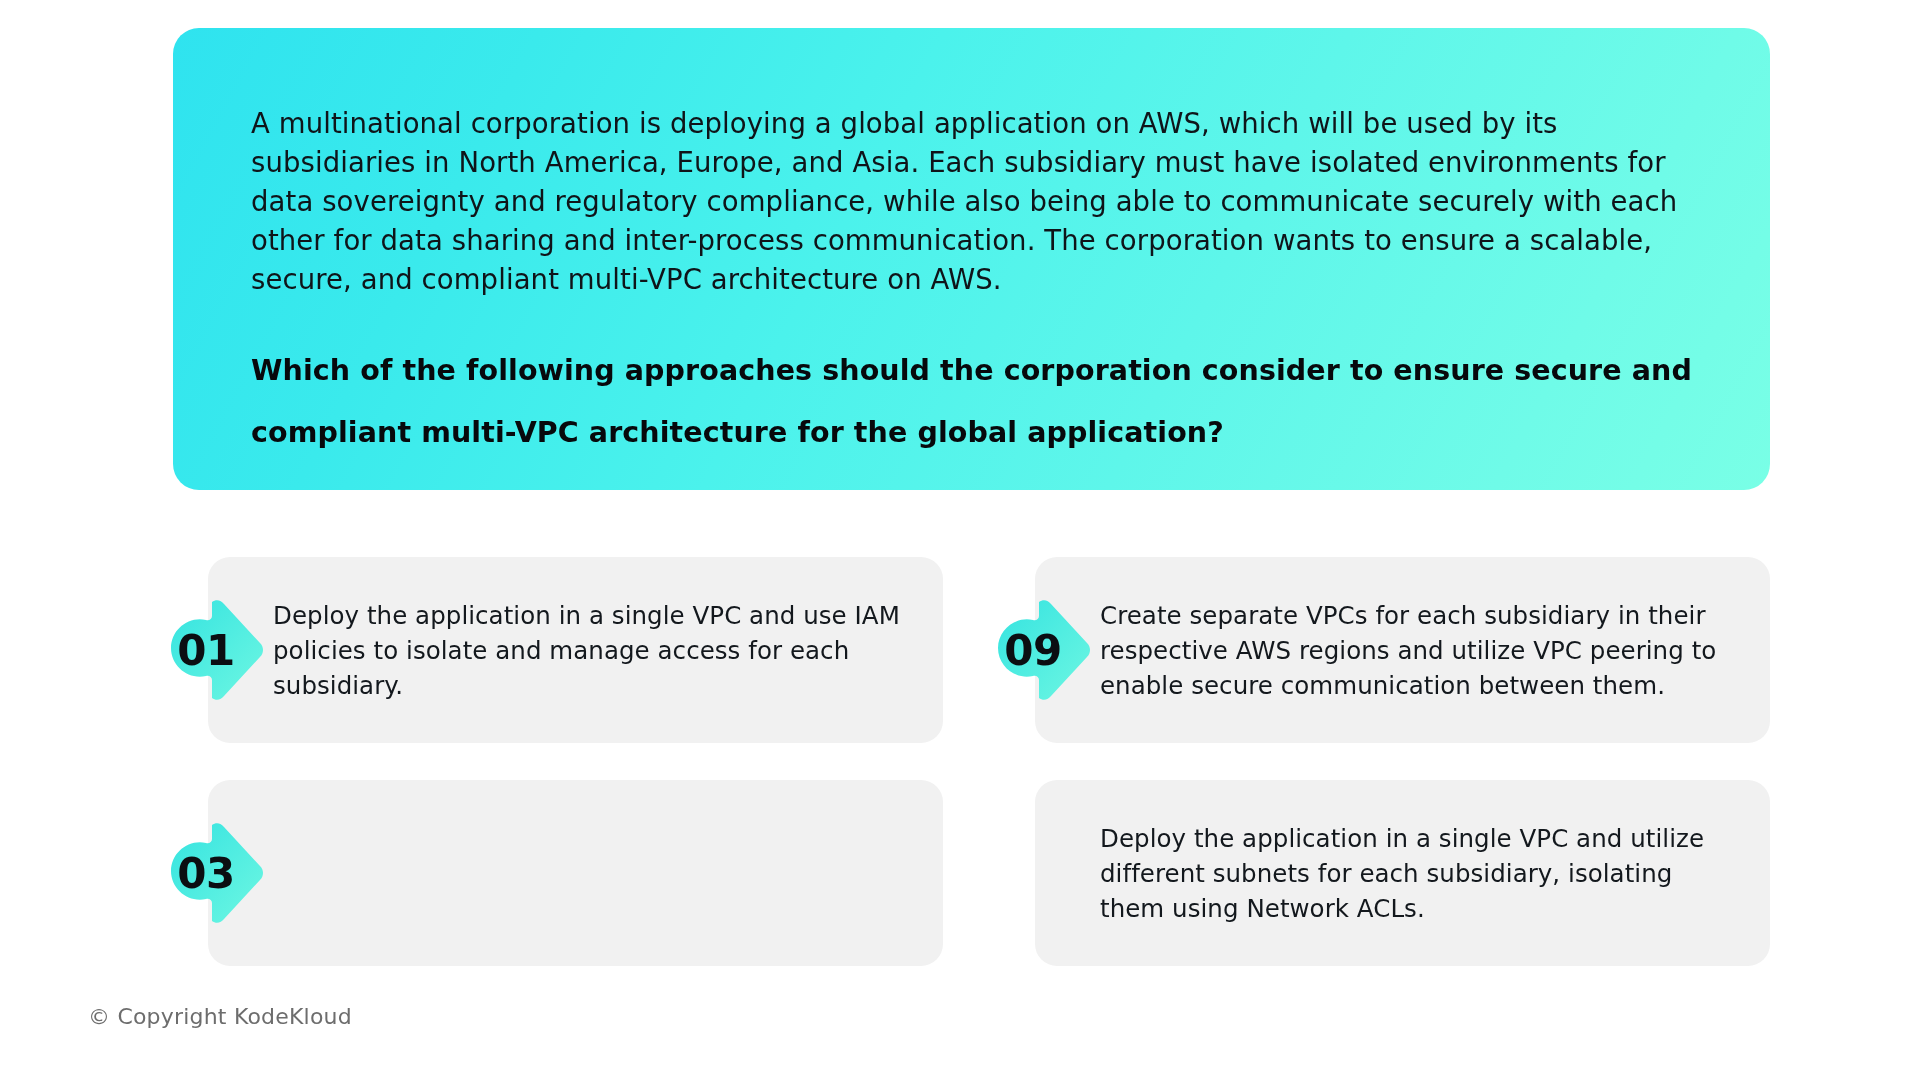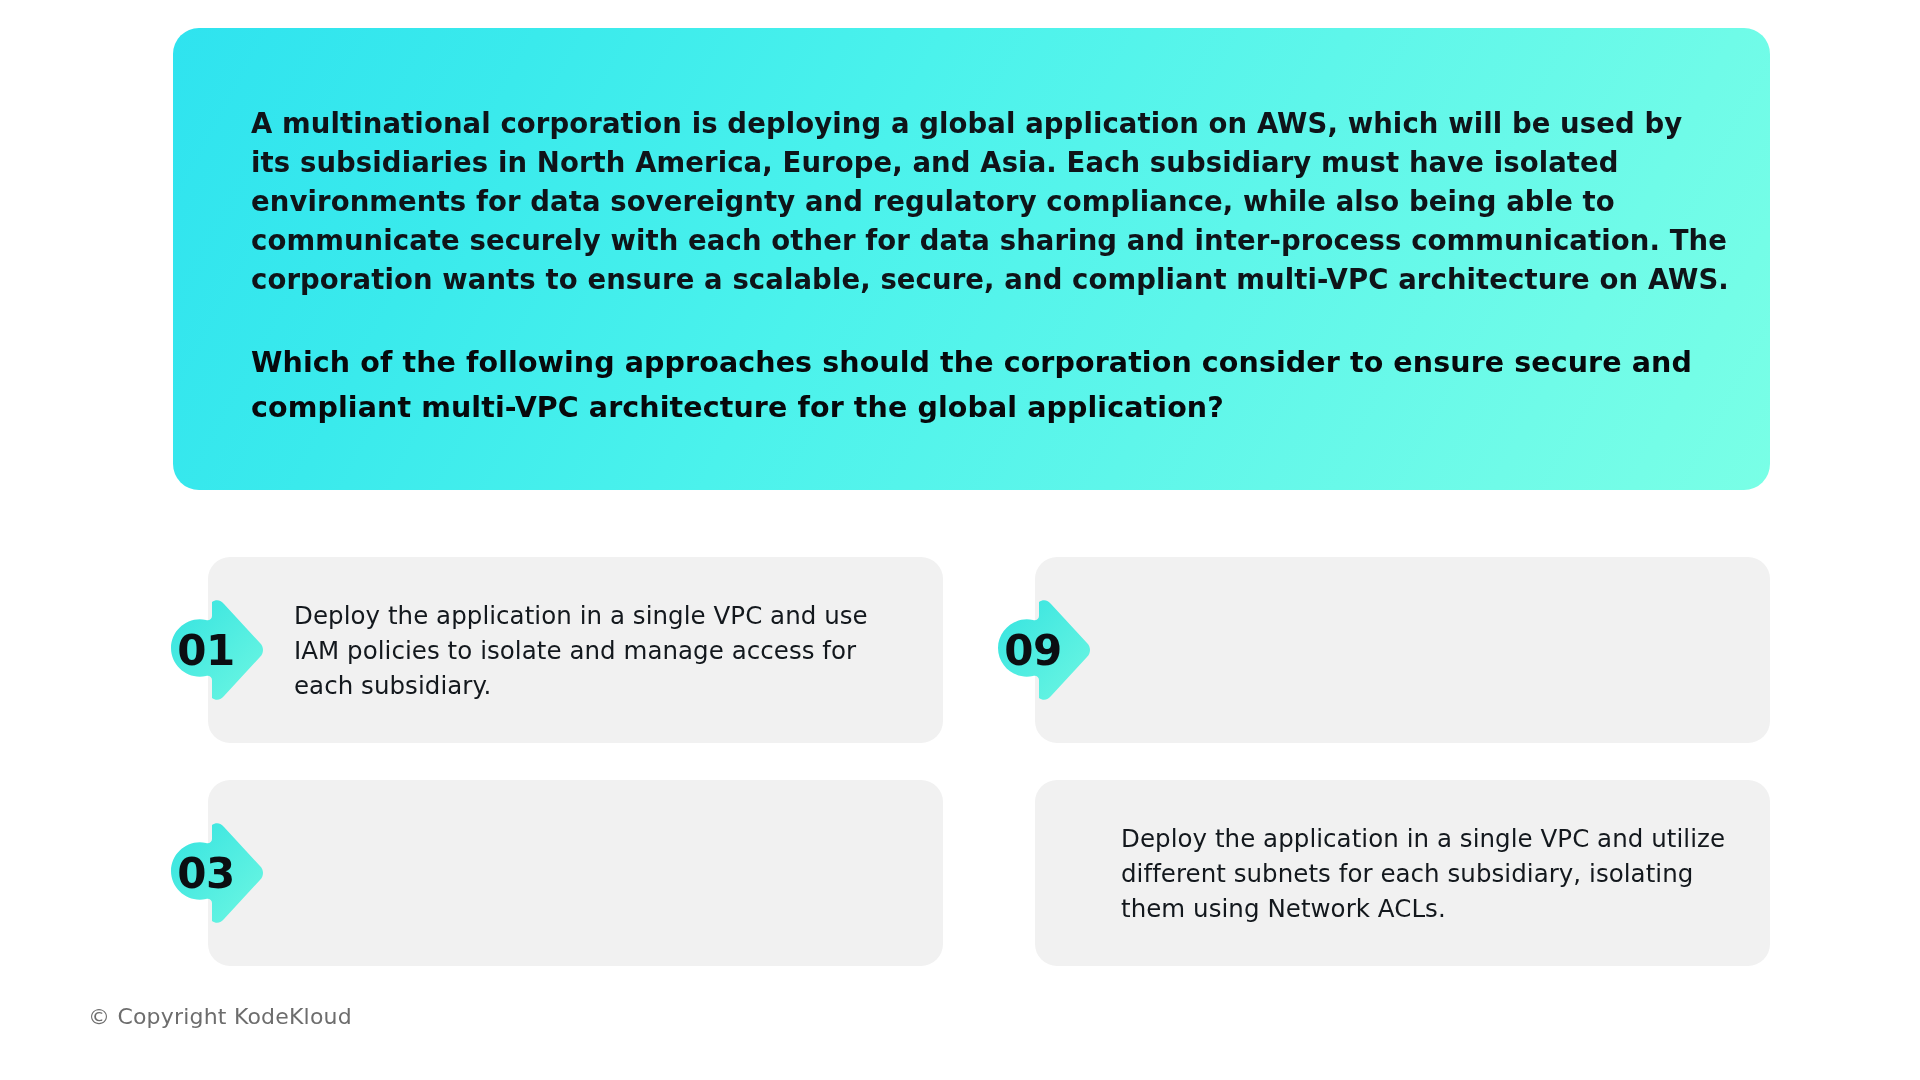--- a/index.html
+++ b/index.html
@@ -34,29 +34,29 @@
                 #5ef6ea 64%,
                 #6ffbe8 85%,
                 #79ffe6 100%);
     padding: 76px 40px 40px 78px;
   }
 
   .prompt-body {
     font-size: 27.5px;
     line-height: 39px;
     color: #0f1419;
-    font-weight: 700;
+    font-weight: 400;
     letter-spacing: 0.1px;
     max-width: 1500px;
   }
 
   .prompt-question {
     margin-top: 41px;
     font-size: 28.5px;
-    line-height: 45px;
+    line-height: 62px;
     color: #07090c;
     font-weight: 700;
     letter-spacing: 0.1px;
     max-width: 1520px;
   }
 
   
   .options {
     position: absolute;
     left: 0;
@@ -108,21 +108,21 @@
     align-items: center;
     justify-content: center;
     font-size: 42px;
     font-weight: 700;
     color: #0b0e12;
     letter-spacing: -0.5px;
     padding-left: 2px;
   }
 
   .option-text {
-    margin-left: 86px;
+    margin-left: 65px;
     margin-right: 28px;
     font-size: 24.5px;
     line-height: 35px;
     color: #13181d;
     font-weight: 400;
     letter-spacing: 0.05px;
   }
 
   
   .footer {
@@ -170,20 +170,21 @@
             <defs>
               <linearGradient id="bg2" x1="0" y1="0" x2="1" y2="1">
                 <stop offset="0%" stop-color="#34e3e0"></stop>
                 <stop offset="100%" stop-color="#6ef7e2"></stop>
               </linearGradient>
             </defs>
             <path d="M44 4 C48 1 53 2 56 6 L92 45 C96 49 96 55 92 59 L56 98 C53 102 48 103 44 100 L44 82 C44 79 41 77 38 78 C20 82 3 68 3 50 C3 32 20 18 38 22 C41 23 44 21 44 18 Z" fill="url(#bg2)"></path>
           </svg>
           <span class="badge-num">09</span>
         </div>
+        <div class="option-text">Create separate VPCs for each subsidiary in their respective AWS regions and utilize VPC peering to enable secure communication between them.</div>
       </div>
 
     </div>
 
     <div class="option-row">
 
       <div class="option-card tall">
         <div class="badge">
           <svg viewBox="0 0 100 104" xmlns="http://www.w3.org/2000/svg" aria-hidden="true">
             <defs>

